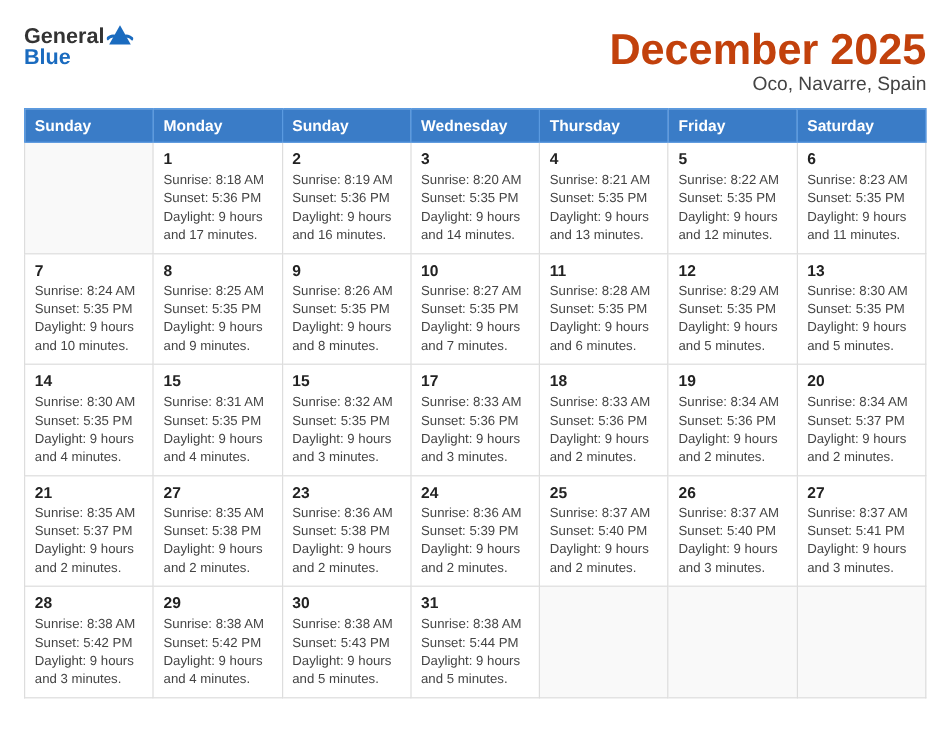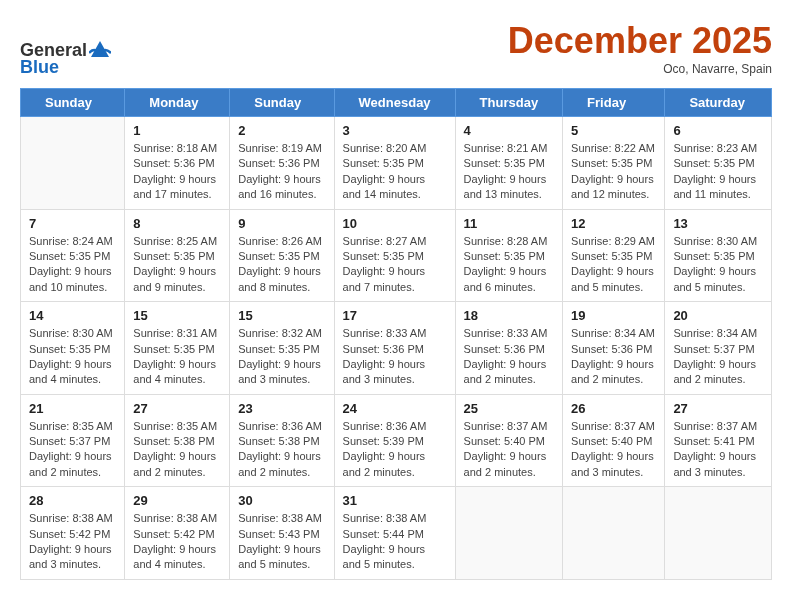--- a/index.html
+++ b/index.html
@@ -22,33 +22,33 @@
     }
     .title-section {
       text-align: right;
     }
     .month-title {
       font-size: 36px;
       font-weight: bold;
       color: #c2410c;
     }
     .location {
-      font-size: 12px;
+      font-size: 16px;
       color: #444;
     }
     .calendar {
       width: 100%;
       border-collapse: collapse;
       border: 1px solid #ccc;
     }
     .calendar th {
       background-color: #3a7cc7;
       color: #fff;
       text-align: left;
-      padding: 6px 24px;
+      padding: 6px 8px;
       font-size: 13px;
       font-weight: bold;
       border: 1px solid #5a9ae0;
     }
     .calendar td {
       vertical-align: top;
       padding: 6px 8px;
       border: 1px solid #ddd;
       width: calc(100% / 7);
       min-height: 90px;
@@ -70,21 +70,21 @@
       color: #444;
       line-height: 1.4;
     }
   </style>
 </head>
 <body>
 
 <div class="header">
   <div class="logo">
     <div style="display:flex; flex-direction:column; align-items:flex-start;">
-      <div style="display:flex; align-items:center;margin-top:20px;">
+      <div style="display:flex; align-items:center;">
         <span style="font-size:18px; font-weight:bold; color:#333;">General</span>
         <svg width="22" height="22" viewBox="0 0 22 22" style="margin-left:2px; margin-top:-2px;">
           <polygon points="2,18 11,2 20,18" fill="#1a6bbf"></polygon>
           <path d="M0,14 Q5,8 11,14 Q16,8 22,14" fill="none" stroke="#1a6bbf" stroke-width="2.5"></path>
         </svg>
       </div>
       <span style="font-size:18px; font-weight:bold; color:#1a6bbf; margin-top:-4px;">Blue</span>
     </div>
   </div>
   <div class="title-section">

